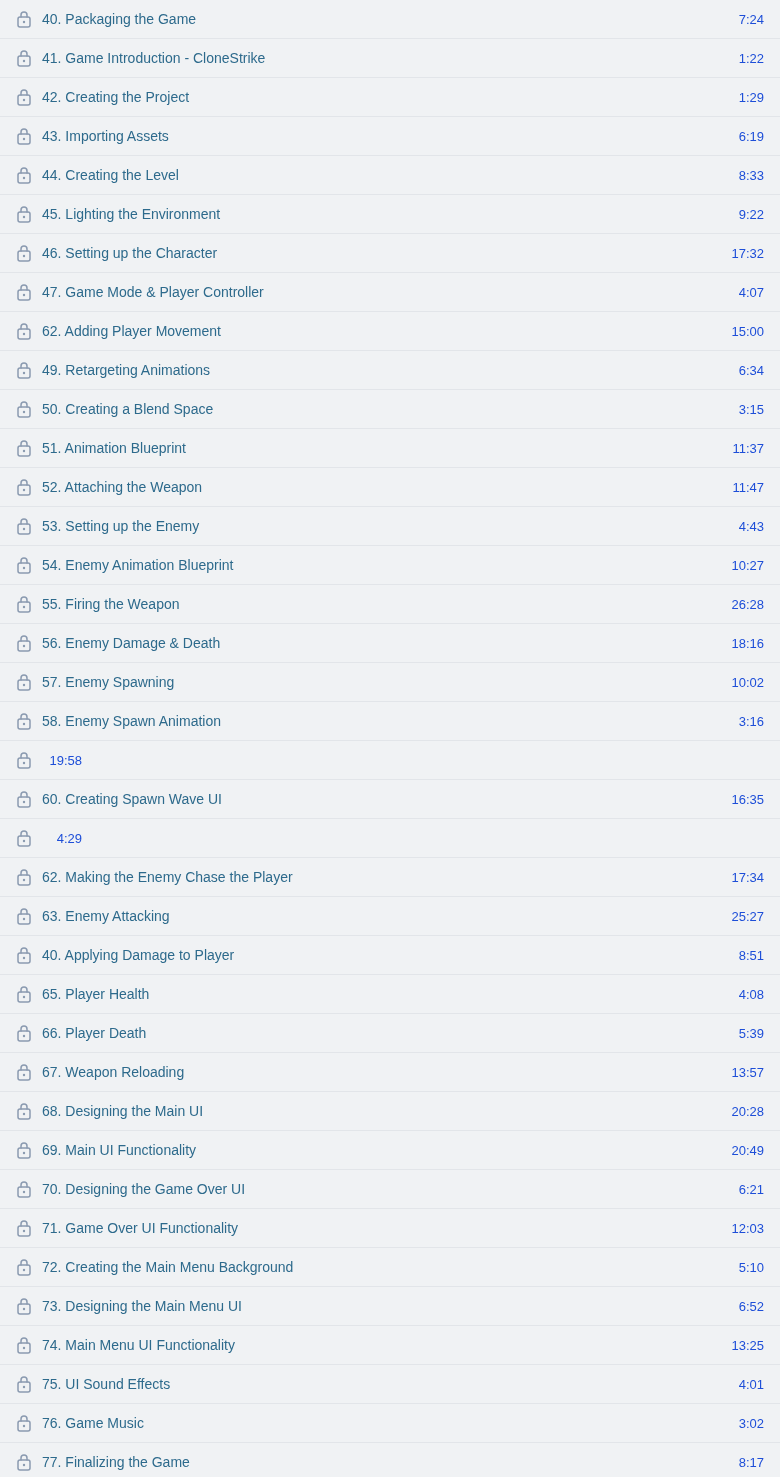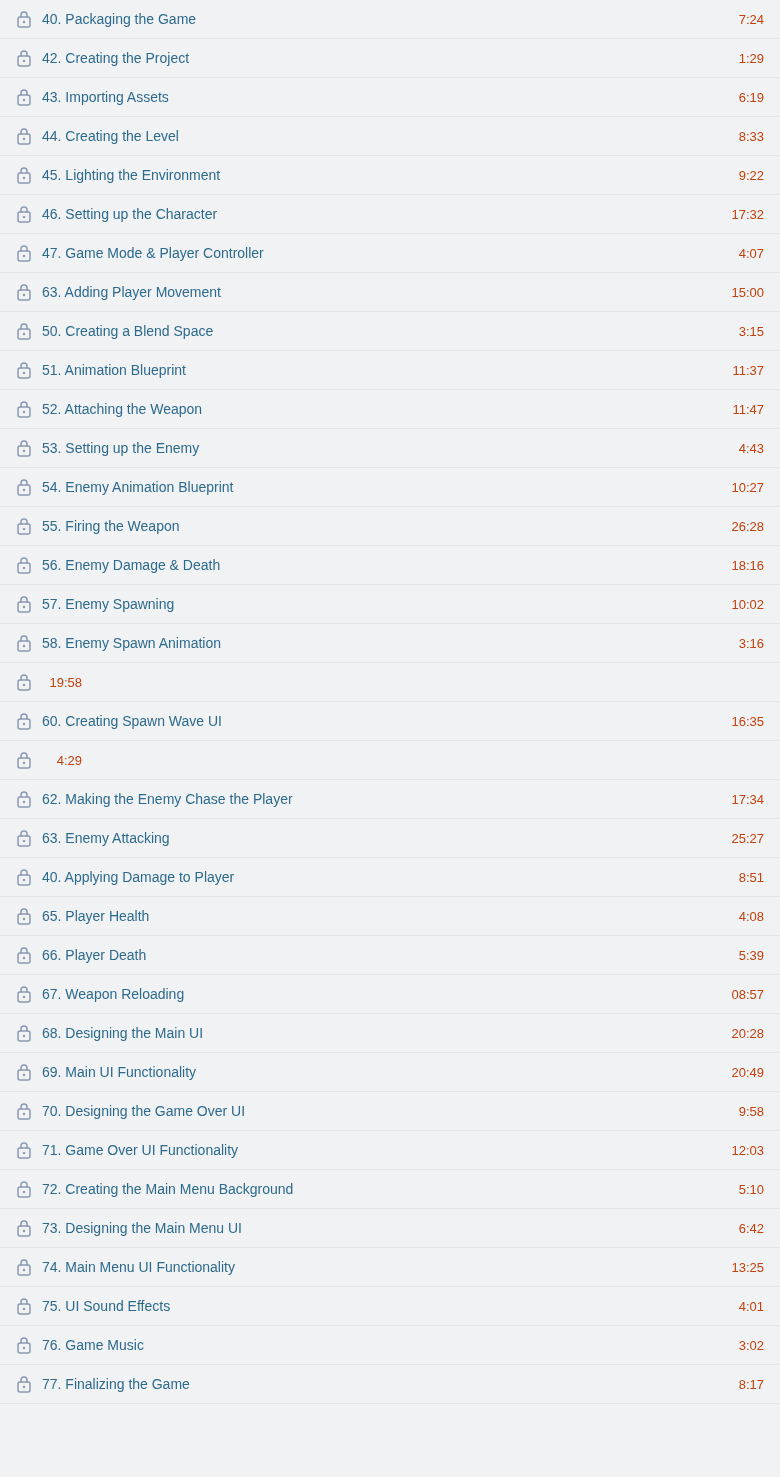--- a/index.html
+++ b/index.html
@@ -32,21 +32,21 @@
       color: #8a9ab0;
     }
     .lesson-title {
       flex: 1;
       font-size: 14px;
       color: #2d6a8c;
       font-weight: 400;
     }
     .lesson-duration {
       font-size: 13px;
-      color: #c2410c;
+      color: #1d4ed8;
       font-weight: 400;
       min-width: 40px;
       text-align: right;
     }
   </style>
 </head>
 <body>
 
 <div class="lesson-list">
 <div class="lesson-item">
@@ -57,20 +57,29 @@
   </svg>
       <span class="lesson-title">40.  Packaging the Game</span>
       <span class="lesson-duration">7:24</span>
     </div>
     <div class="lesson-item">
       <svg class="lock-icon" viewBox="0 0 14 18" fill="none" xmlns="http://www.w3.org/2000/svg">
     <rect x="1" y="7" width="12" height="10" rx="2" stroke="#8a9ab0" stroke-width="1.5" fill="none"></rect>
     <path d="M4 7V5a3 3 0 0 1 6 0v2" stroke="#8a9ab0" stroke-width="1.5" fill="none" stroke-linecap="round"></path>
     <circle cx="7" cy="12" r="1.2" fill="#8a9ab0"></circle>
   </svg>
+      <span class="lesson-title">41.  Game Introduction - CloneStrike</span>
+      <span class="lesson-duration">1:22</span>
+    </div>
+    <div class="lesson-item">
+      <svg class="lock-icon" viewBox="0 0 14 18" fill="none" xmlns="http://www.w3.org/2000/svg">
+    <rect x="1" y="7" width="12" height="10" rx="2" stroke="#8a9ab0" stroke-width="1.5" fill="none"></rect>
+    <path d="M4 7V5a3 3 0 0 1 6 0v2" stroke="#8a9ab0" stroke-width="1.5" fill="none" stroke-linecap="round"></path>
+    <circle cx="7" cy="12" r="1.2" fill="#8a9ab0"></circle>
+  </svg>
       <span class="lesson-title">42.  Creating the Project</span>
       <span class="lesson-duration">1:29</span>
     </div>
     <div class="lesson-item">
       <svg class="lock-icon" viewBox="0 0 14 18" fill="none" xmlns="http://www.w3.org/2000/svg">
     <rect x="1" y="7" width="12" height="10" rx="2" stroke="#8a9ab0" stroke-width="1.5" fill="none"></rect>
     <path d="M4 7V5a3 3 0 0 1 6 0v2" stroke="#8a9ab0" stroke-width="1.5" fill="none" stroke-linecap="round"></path>
     <circle cx="7" cy="12" r="1.2" fill="#8a9ab0"></circle>
   </svg>
       <span class="lesson-title">43.  Importing Assets</span>
@@ -111,22 +120,31 @@
   </svg>
       <span class="lesson-title">47.  Game Mode &amp; Player Controller</span>
       <span class="lesson-duration">4:07</span>
     </div>
     <div class="lesson-item">
       <svg class="lock-icon" viewBox="0 0 14 18" fill="none" xmlns="http://www.w3.org/2000/svg">
     <rect x="1" y="7" width="12" height="10" rx="2" stroke="#8a9ab0" stroke-width="1.5" fill="none"></rect>
     <path d="M4 7V5a3 3 0 0 1 6 0v2" stroke="#8a9ab0" stroke-width="1.5" fill="none" stroke-linecap="round"></path>
     <circle cx="7" cy="12" r="1.2" fill="#8a9ab0"></circle>
   </svg>
-      <span class="lesson-title">63.  Adding Player Movement</span>
+      <span class="lesson-title">62.  Adding Player Movement</span>
       <span class="lesson-duration">15:00</span>
+    </div>
+    <div class="lesson-item">
+      <svg class="lock-icon" viewBox="0 0 14 18" fill="none" xmlns="http://www.w3.org/2000/svg">
+    <rect x="1" y="7" width="12" height="10" rx="2" stroke="#8a9ab0" stroke-width="1.5" fill="none"></rect>
+    <path d="M4 7V5a3 3 0 0 1 6 0v2" stroke="#8a9ab0" stroke-width="1.5" fill="none" stroke-linecap="round"></path>
+    <circle cx="7" cy="12" r="1.2" fill="#8a9ab0"></circle>
+  </svg>
+      <span class="lesson-title">49.  Retargeting Animations</span>
+      <span class="lesson-duration">6:34</span>
     </div>
     <div class="lesson-item">
       <svg class="lock-icon" viewBox="0 0 14 18" fill="none" xmlns="http://www.w3.org/2000/svg">
     <rect x="1" y="7" width="12" height="10" rx="2" stroke="#8a9ab0" stroke-width="1.5" fill="none"></rect>
     <path d="M4 7V5a3 3 0 0 1 6 0v2" stroke="#8a9ab0" stroke-width="1.5" fill="none" stroke-linecap="round"></path>
     <circle cx="7" cy="12" r="1.2" fill="#8a9ab0"></circle>
   </svg>
       <span class="lesson-title">50.  Creating a Blend Space</span>
       <span class="lesson-duration">3:15</span>
     </div>
@@ -272,21 +290,21 @@
       <span class="lesson-title">66.  Player Death</span>
       <span class="lesson-duration">5:39</span>
     </div>
     <div class="lesson-item">
       <svg class="lock-icon" viewBox="0 0 14 18" fill="none" xmlns="http://www.w3.org/2000/svg">
     <rect x="1" y="7" width="12" height="10" rx="2" stroke="#8a9ab0" stroke-width="1.5" fill="none"></rect>
     <path d="M4 7V5a3 3 0 0 1 6 0v2" stroke="#8a9ab0" stroke-width="1.5" fill="none" stroke-linecap="round"></path>
     <circle cx="7" cy="12" r="1.2" fill="#8a9ab0"></circle>
   </svg>
       <span class="lesson-title">67.  Weapon Reloading</span>
-      <span class="lesson-duration">08:57</span>
+      <span class="lesson-duration">13:57</span>
     </div>
     <div class="lesson-item">
       <svg class="lock-icon" viewBox="0 0 14 18" fill="none" xmlns="http://www.w3.org/2000/svg">
     <rect x="1" y="7" width="12" height="10" rx="2" stroke="#8a9ab0" stroke-width="1.5" fill="none"></rect>
     <path d="M4 7V5a3 3 0 0 1 6 0v2" stroke="#8a9ab0" stroke-width="1.5" fill="none" stroke-linecap="round"></path>
     <circle cx="7" cy="12" r="1.2" fill="#8a9ab0"></circle>
   </svg>
       <span class="lesson-title">68.  Designing the Main UI</span>
       <span class="lesson-duration">20:28</span>
     </div>
@@ -299,21 +317,21 @@
       <span class="lesson-title">69.  Main UI Functionality</span>
       <span class="lesson-duration">20:49</span>
     </div>
     <div class="lesson-item">
       <svg class="lock-icon" viewBox="0 0 14 18" fill="none" xmlns="http://www.w3.org/2000/svg">
     <rect x="1" y="7" width="12" height="10" rx="2" stroke="#8a9ab0" stroke-width="1.5" fill="none"></rect>
     <path d="M4 7V5a3 3 0 0 1 6 0v2" stroke="#8a9ab0" stroke-width="1.5" fill="none" stroke-linecap="round"></path>
     <circle cx="7" cy="12" r="1.2" fill="#8a9ab0"></circle>
   </svg>
       <span class="lesson-title">70.  Designing the Game Over UI</span>
-      <span class="lesson-duration">9:58</span>
+      <span class="lesson-duration">6:21</span>
     </div>
     <div class="lesson-item">
       <svg class="lock-icon" viewBox="0 0 14 18" fill="none" xmlns="http://www.w3.org/2000/svg">
     <rect x="1" y="7" width="12" height="10" rx="2" stroke="#8a9ab0" stroke-width="1.5" fill="none"></rect>
     <path d="M4 7V5a3 3 0 0 1 6 0v2" stroke="#8a9ab0" stroke-width="1.5" fill="none" stroke-linecap="round"></path>
     <circle cx="7" cy="12" r="1.2" fill="#8a9ab0"></circle>
   </svg>
       <span class="lesson-title">71.  Game Over UI Functionality</span>
       <span class="lesson-duration">12:03</span>
     </div>
@@ -326,21 +344,21 @@
       <span class="lesson-title">72.  Creating the Main Menu Background</span>
       <span class="lesson-duration">5:10</span>
     </div>
     <div class="lesson-item">
       <svg class="lock-icon" viewBox="0 0 14 18" fill="none" xmlns="http://www.w3.org/2000/svg">
     <rect x="1" y="7" width="12" height="10" rx="2" stroke="#8a9ab0" stroke-width="1.5" fill="none"></rect>
     <path d="M4 7V5a3 3 0 0 1 6 0v2" stroke="#8a9ab0" stroke-width="1.5" fill="none" stroke-linecap="round"></path>
     <circle cx="7" cy="12" r="1.2" fill="#8a9ab0"></circle>
   </svg>
       <span class="lesson-title">73.  Designing the Main Menu UI</span>
-      <span class="lesson-duration">6:42</span>
+      <span class="lesson-duration">6:52</span>
     </div>
     <div class="lesson-item">
       <svg class="lock-icon" viewBox="0 0 14 18" fill="none" xmlns="http://www.w3.org/2000/svg">
     <rect x="1" y="7" width="12" height="10" rx="2" stroke="#8a9ab0" stroke-width="1.5" fill="none"></rect>
     <path d="M4 7V5a3 3 0 0 1 6 0v2" stroke="#8a9ab0" stroke-width="1.5" fill="none" stroke-linecap="round"></path>
     <circle cx="7" cy="12" r="1.2" fill="#8a9ab0"></circle>
   </svg>
       <span class="lesson-title">74.  Main Menu UI Functionality</span>
       <span class="lesson-duration">13:25</span>
     </div>

